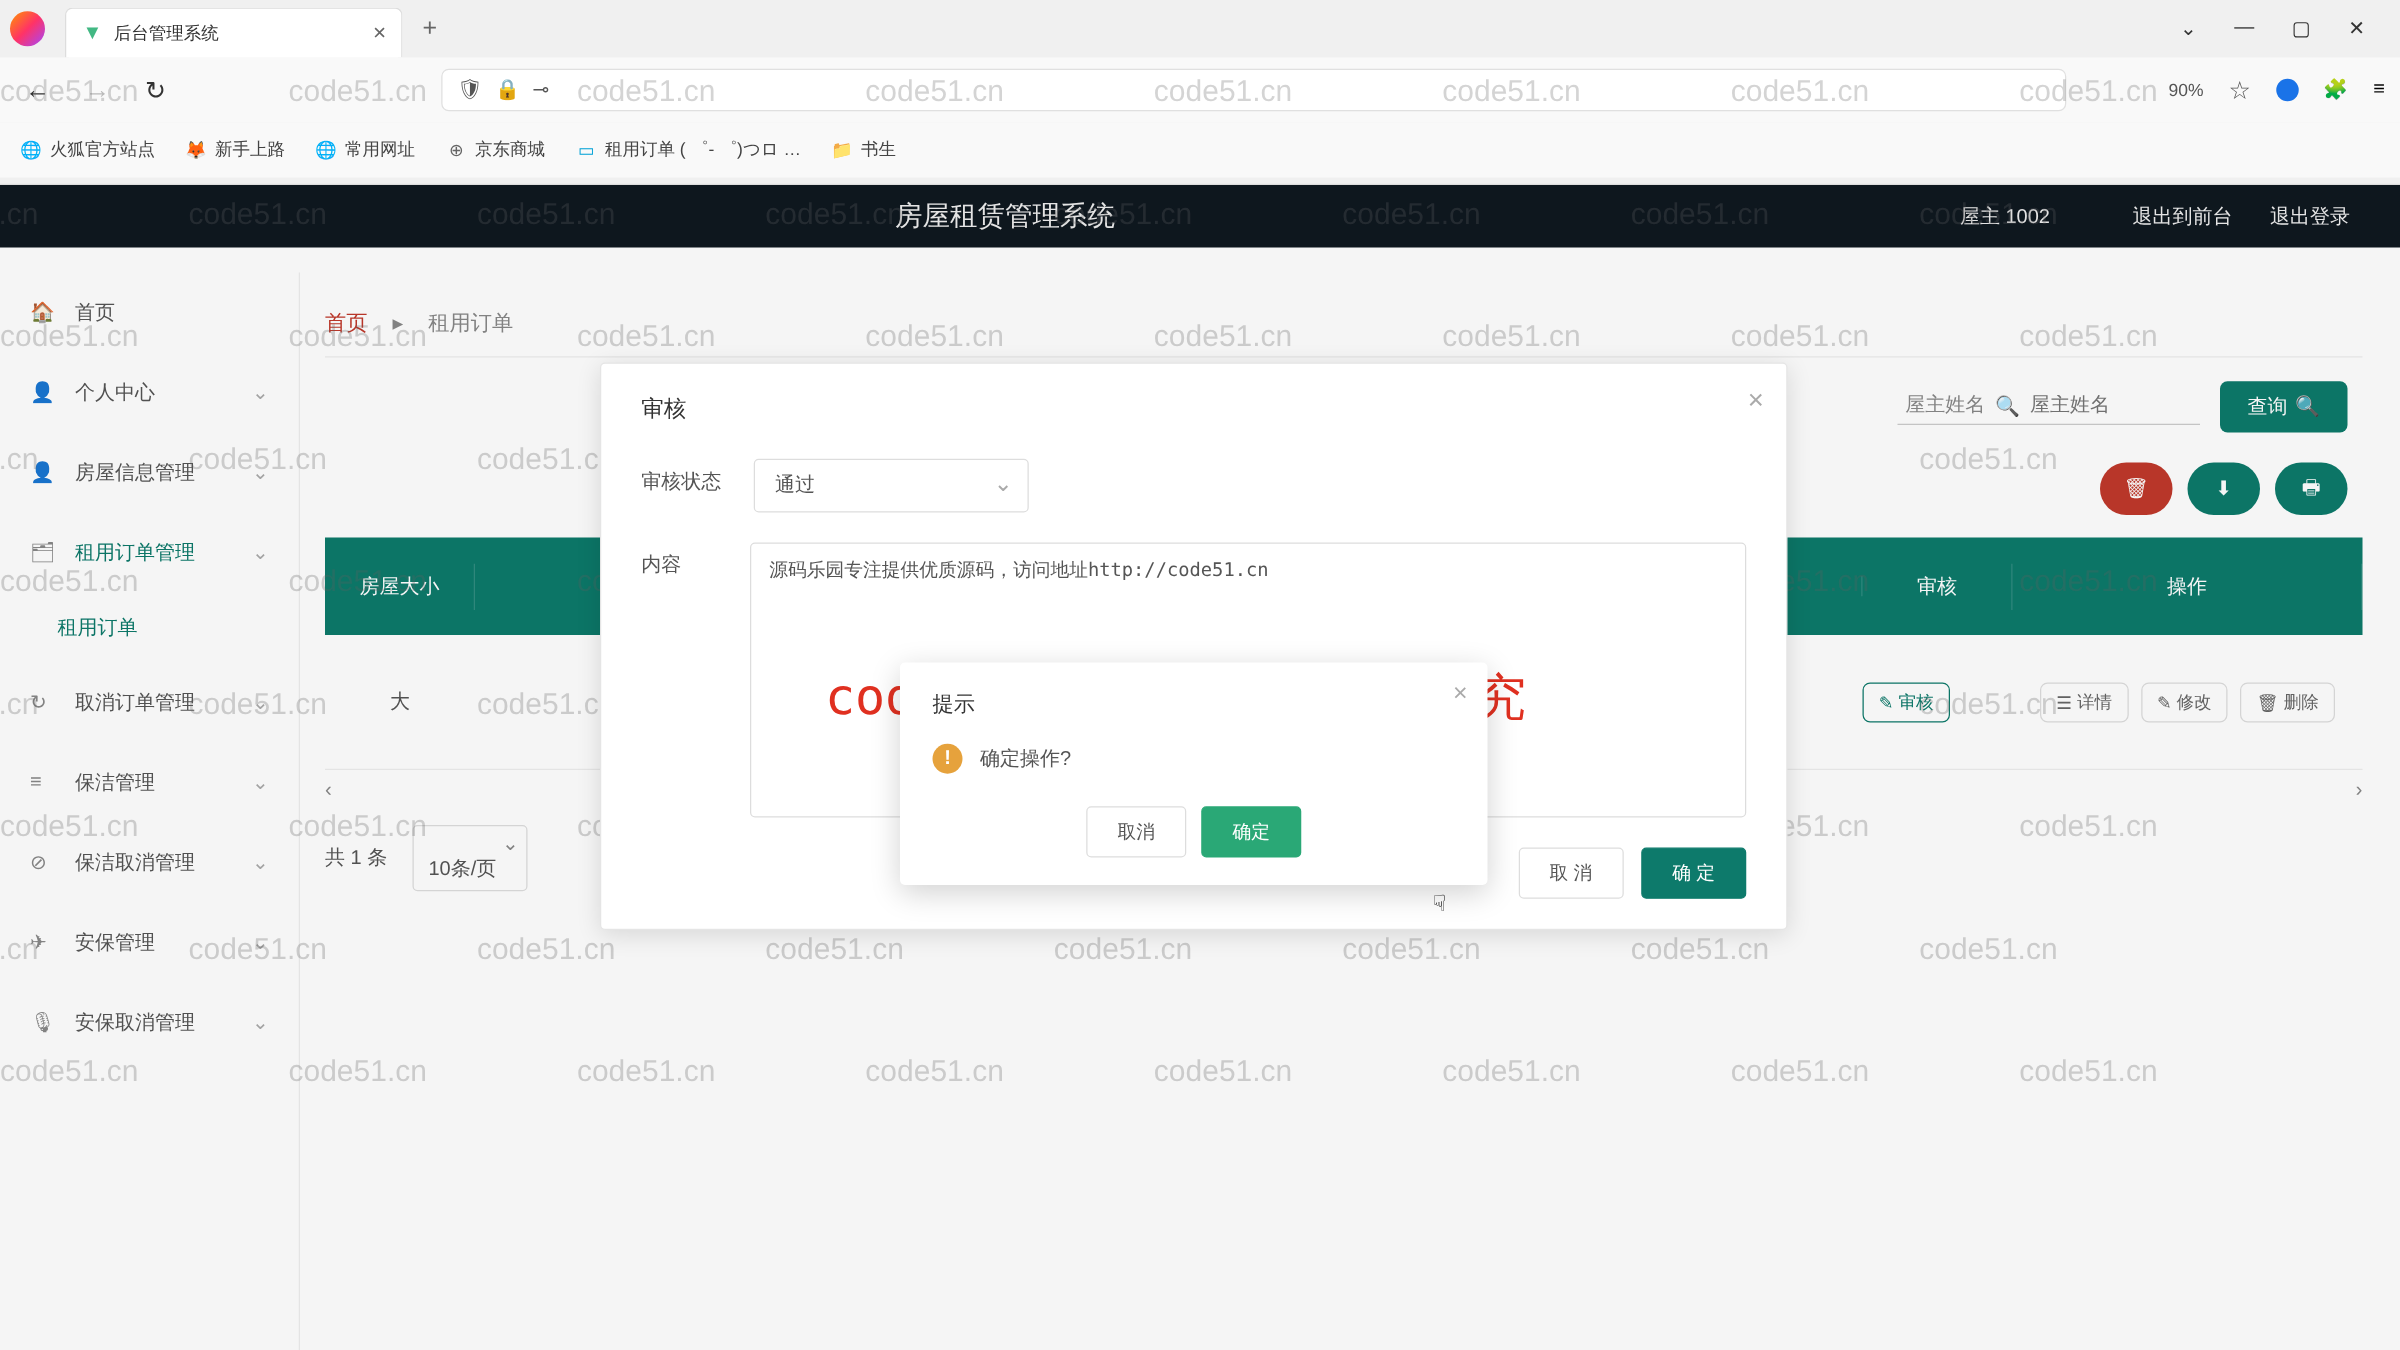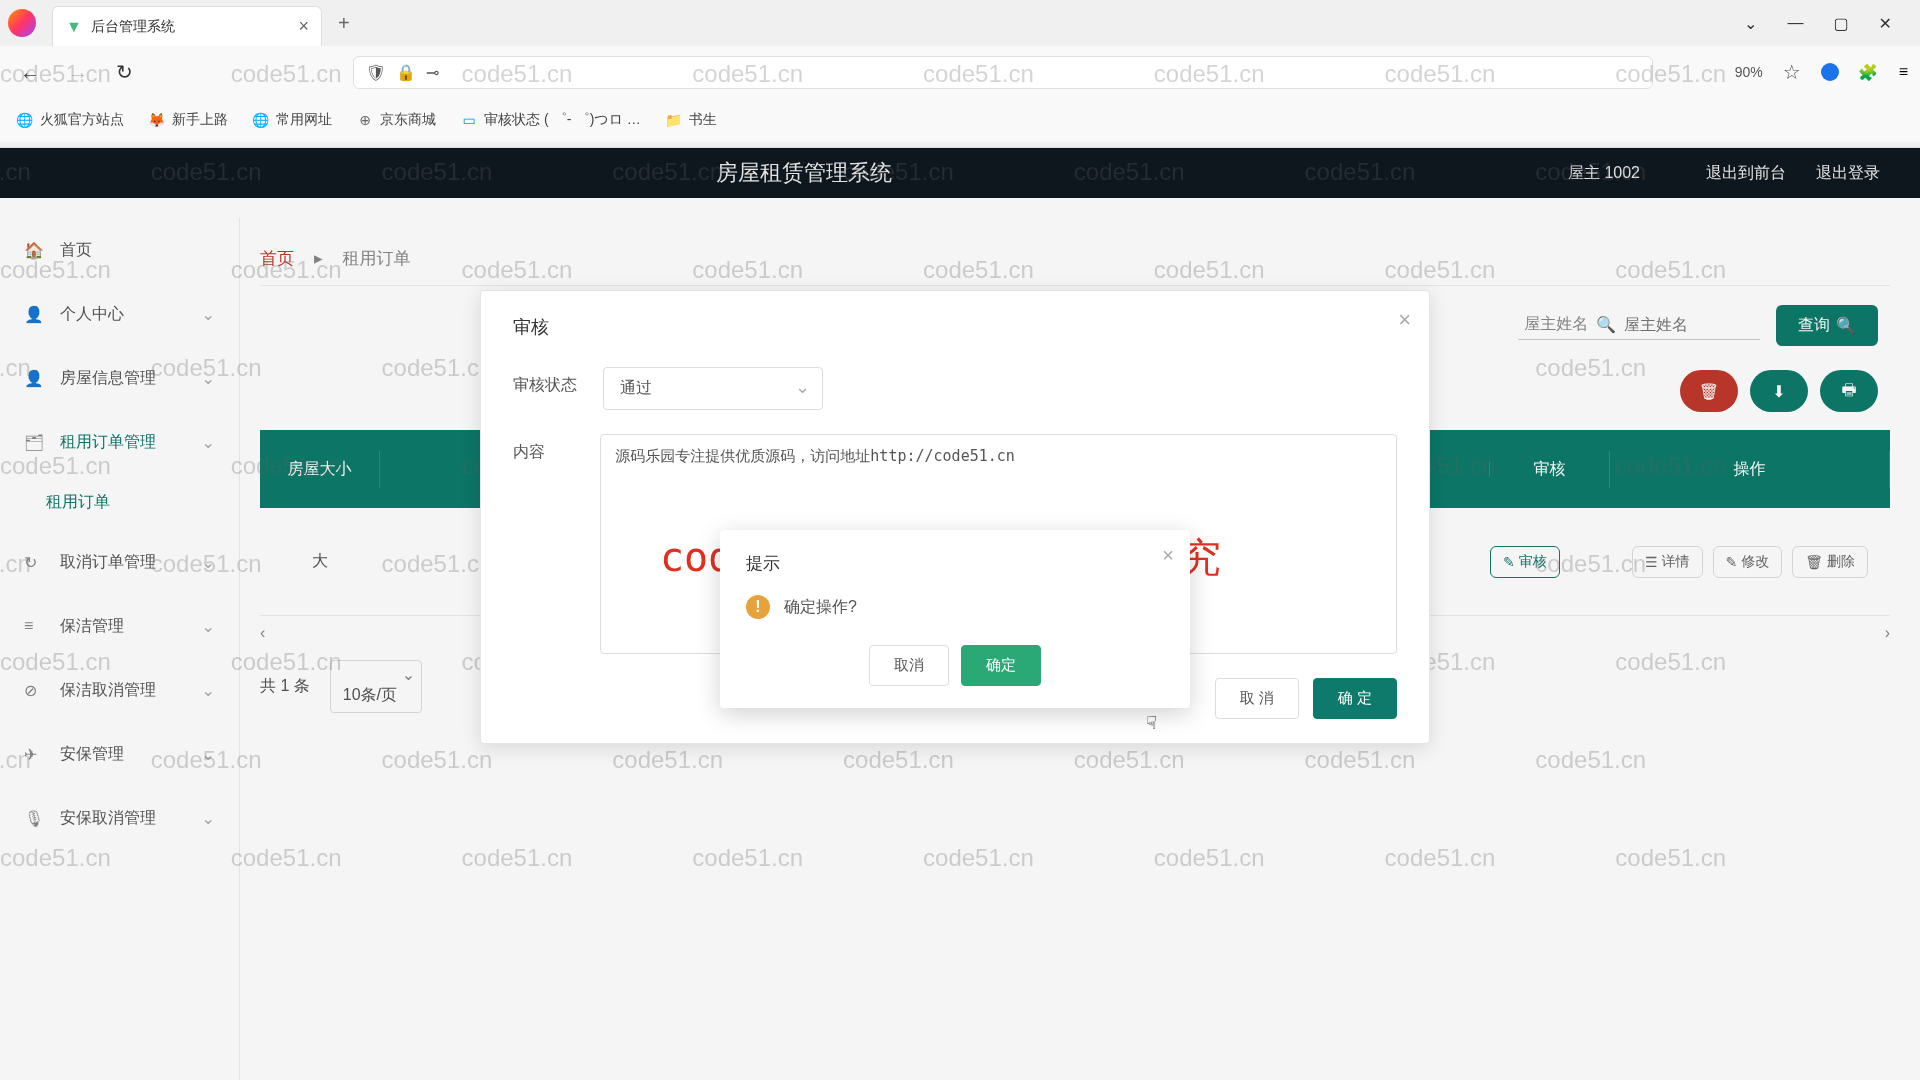--- a/index.html
+++ b/index.html
@@ -151,21 +151,21 @@
     <span class="bm-item">
         <span class="bm-icon">🌐</span>
         <span>常用网址</span>
       </span>
     <span class="bm-item">
         <span class="bm-icon">⊕</span>
         <span>京东商城</span>
       </span>
     <span class="bm-item">
         <span class="bm-icon" style="color:#00a1d6">▭</span>
-        <span>审核状态 (  ゜- ゜)つロ …</span>
+        <span>租用订单 (  ゜- ゜)つロ …</span>
       </span>
     <span class="bm-item">
         <span class="bm-icon">📁</span>
         <span>书生</span>
       </span>
   </div>
 </div>
 
 <div class="app">
   <div class="app-header">

